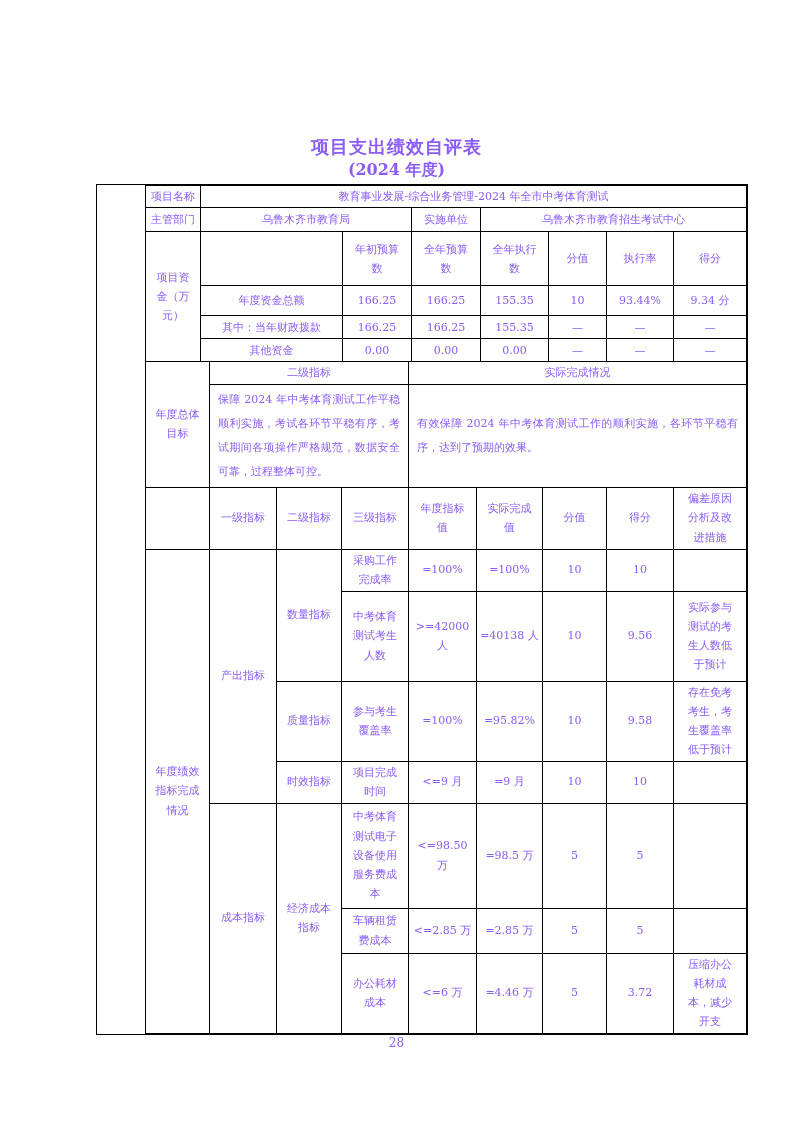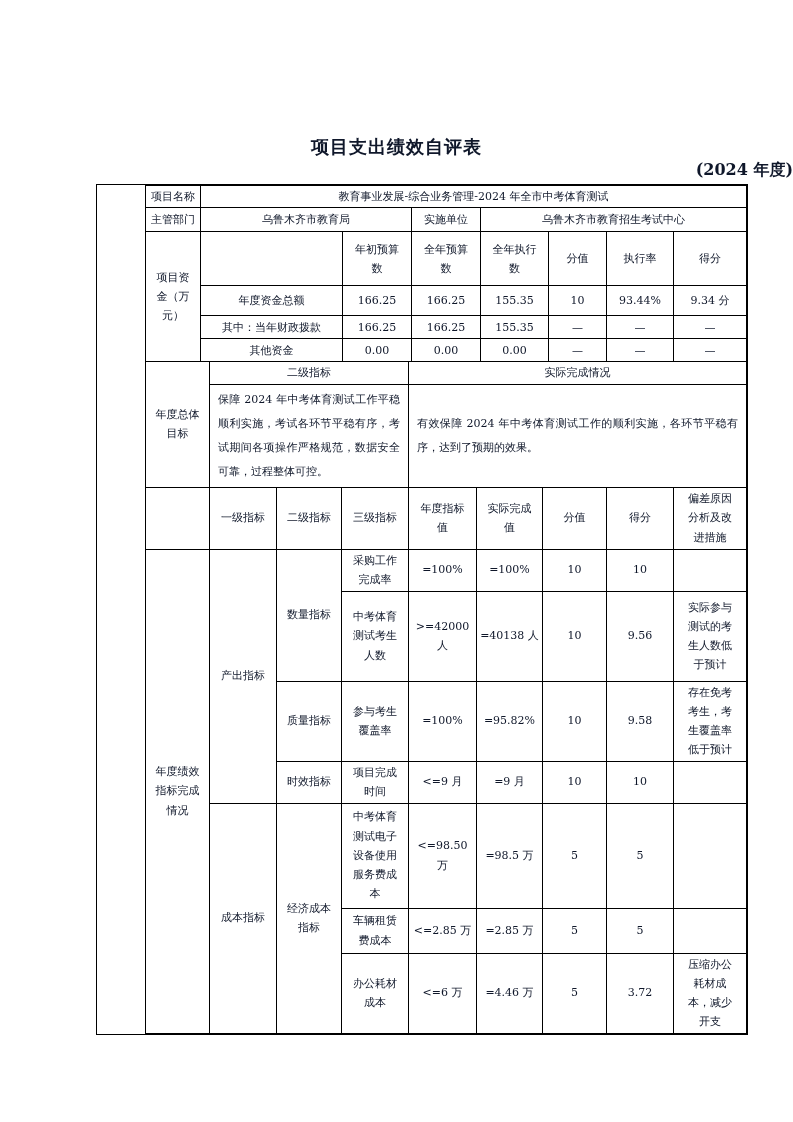--- a/index.html
+++ b/index.html
@@ -1,28 +1,28 @@
 <!DOCTYPE html>
 <html><head>
 <meta charset="utf-8">
 <style>
   html,body { margin:0; padding:0; background:#e8e8e8; }
   .page {
     position:relative; width:793px; height:1122px; margin:0 auto;
-    background:#ffffff; color:#0f172a;
+    background:#ffffff; color:#8b5cf6;
     font-family:"DejaVu Serif","Liberation Serif",serif;
     overflow:hidden;
   }
   .title {
     position:absolute; top:135px; left:0; width:100%;
     text-align:center; font-size:18px; font-weight:bold; letter-spacing:1px;
   }
   .subtitle {
     position:absolute; top:160px; left:0; width:100%;
-    text-align:right; font-size:16px; font-weight:bold;
+    text-align:center; font-size:16px; font-weight:bold;
   }
   .sheet {
     position:absolute; left:96px; top:184px;
     border:1px solid #000;
     padding-left:48px;
   }
   table { border-collapse:collapse; table-layout:fixed; width:601px; }
   table + table { margin-top:-1px; }
   td {
     border:1px solid #000;
@@ -225,13 +225,14 @@
           <td>&lt;=6 万</td>
           <td>=4.46 万</td>
           <td>5</td>
           <td>3.72</td>
           <td class="pw2">压缩办公耗材成本，减少开支</td>
         </tr>
       </tbody>
     </table>
   </div>
 
+  <div class="pageno">28</div>
 </div>
 
 </body></html>

